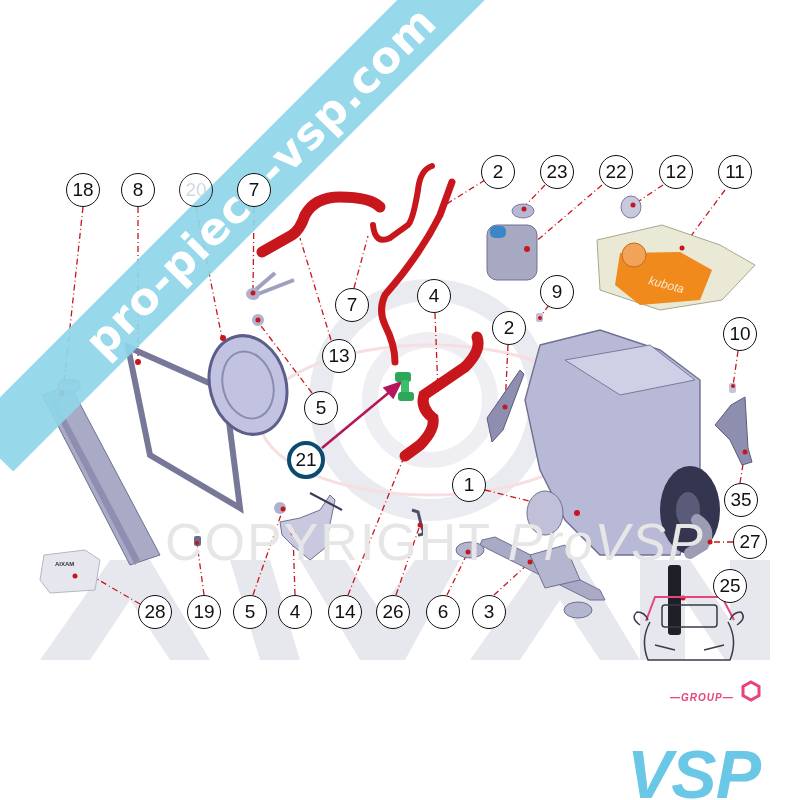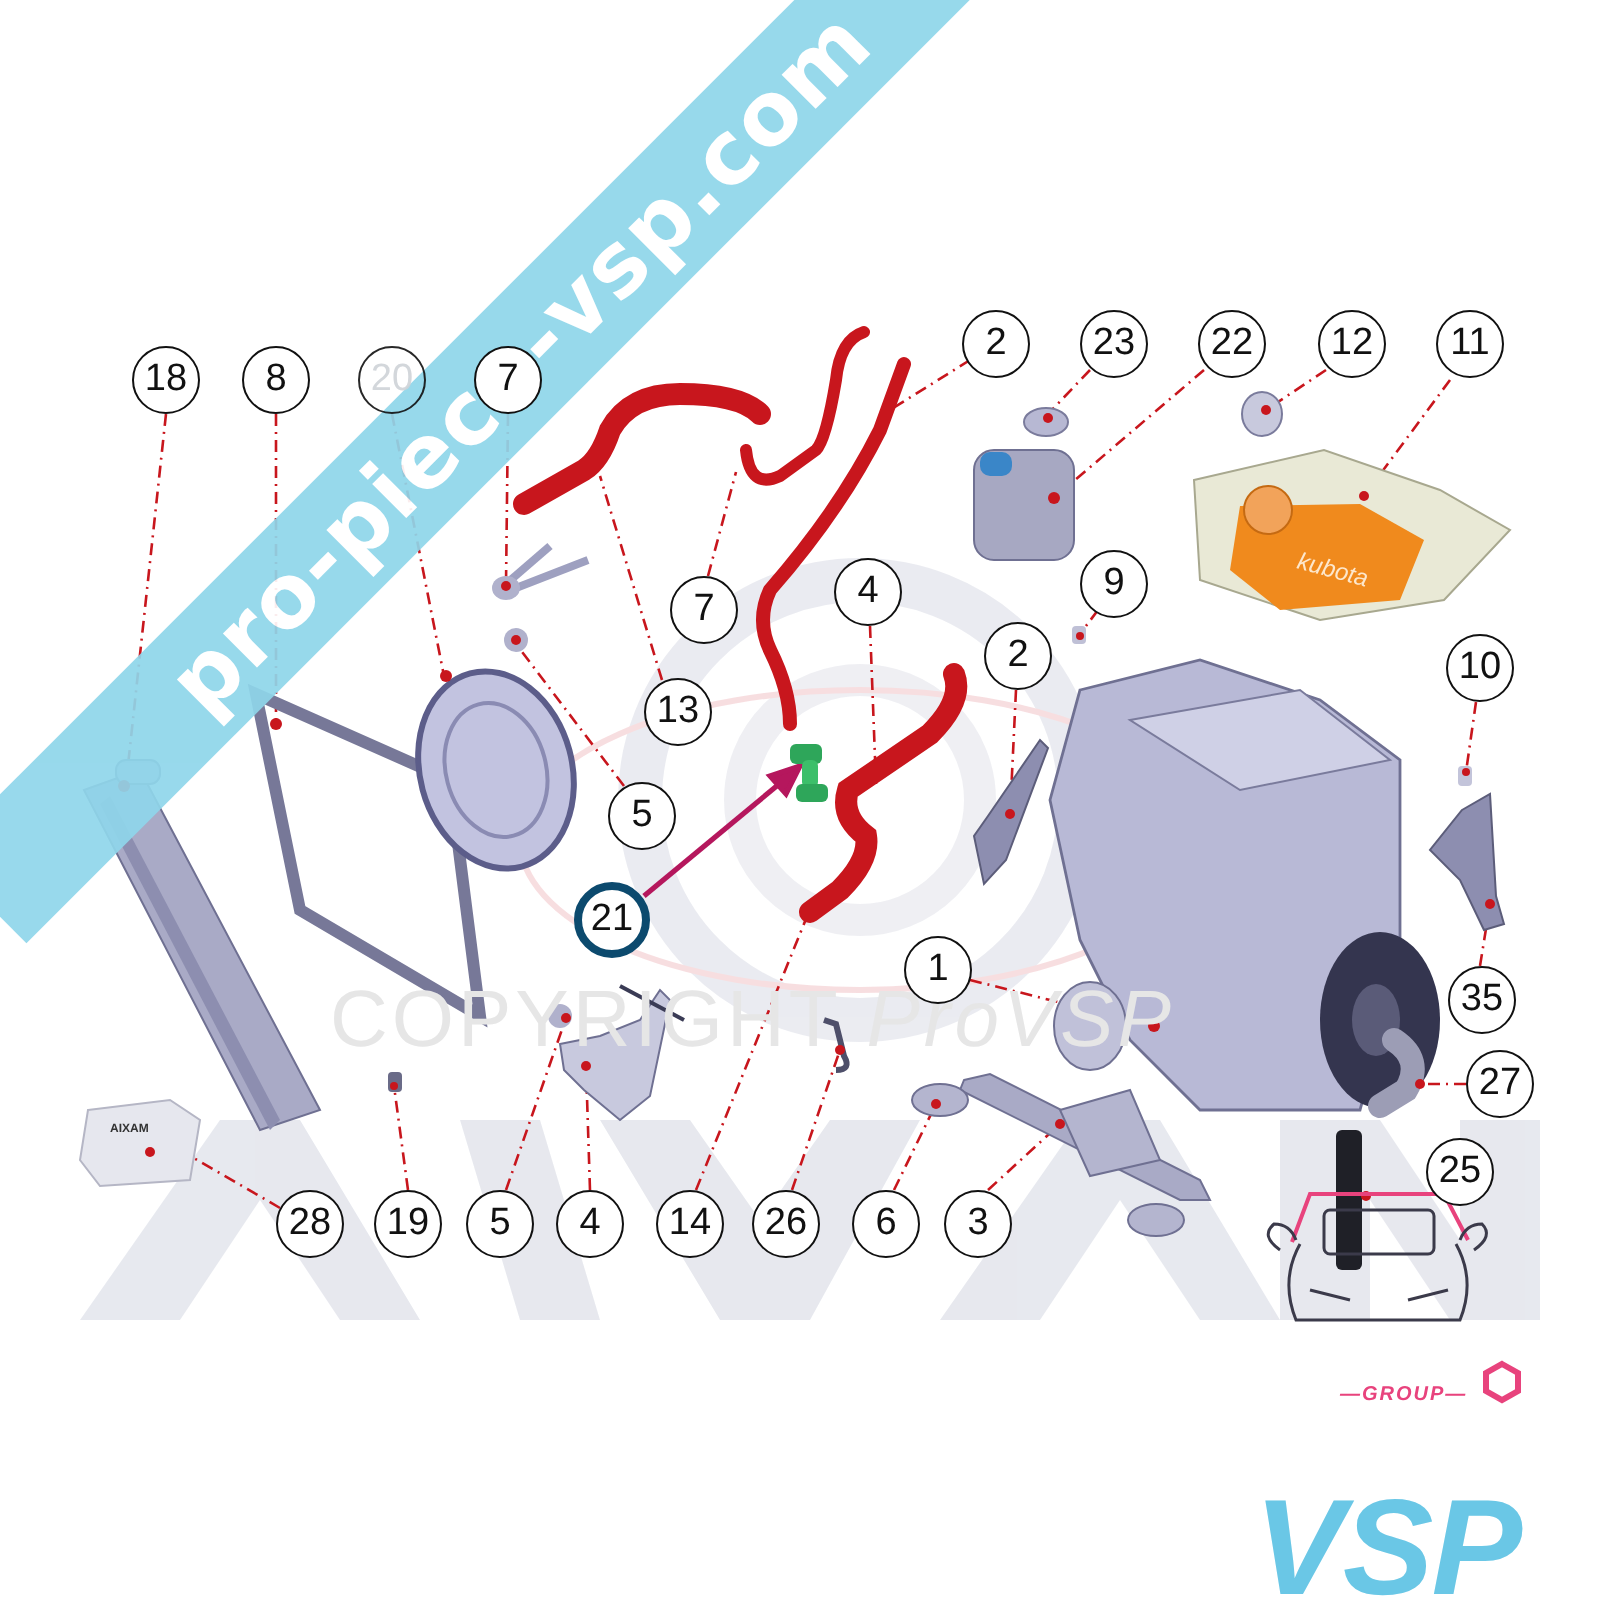--- a/index.html
+++ b/index.html
@@ -4,21 +4,21 @@
 <style>
   html,body{margin:0;padding:0;background:#ffffff;}
   body{width:800px;height:800px;position:relative;overflow:hidden;font-family:"Liberation Sans",sans-serif;}
   .stage{position:absolute;left:0;top:0;width:800px;height:800px;}
   svg.art{position:absolute;left:0;top:0;}
   .callout{position:absolute;width:34px;height:34px;margin-left:-17px;margin-top:-17px;border:1.6px solid #111;border-radius:50%;background:#fff;box-sizing:border-box;display:flex;align-items:center;justify-content:center;font-size:19px;color:#111;font-family:"Liberation Sans",sans-serif;cursor:pointer;}
   .callout.hl{border:4px solid #0c4a6e;width:38px;height:38px;margin-left:-19px;margin-top:-19px;}
   .callout.dim{opacity:.9;}
   .banner{position:absolute;left:-120px;top:150px;width:760px;height:62px;background:#8fd6ea;transform:rotate(-45deg);transform-origin:center;display:flex;align-items:center;justify-content:center;opacity:.92;}
   .banner span{color:#fff;font-size:44px;font-weight:bold;letter-spacing:1px;font-family:"DejaVu Sans",sans-serif;}
-  .copyright{position:absolute;left:165px;top:488px;font-size:40px;color:#e6e6e6;letter-spacing:2px;}
+  .copyright{position:absolute;left:165px;top:512px;font-size:52px;color:#e6e6e6;letter-spacing:2px;}
   .copyright i{color:#e6e6e6;}
   .logo-wrap{position:absolute;left:615px;top:580px;width:170px;height:200px;}
   .logo-group{position:absolute;left:55px;top:112px;font-size:10px;font-weight:bold;font-style:italic;color:#e8437d;letter-spacing:1px;}
   .logo-pro{position:absolute;left:8px;top:100px;font-size:74px;font-weight:bold;font-style:italic;color:#3b3a4a;letter-spacing:-2px;}
   .logo-vsp{position:absolute;left:12px;top:155px;font-size:68px;font-weight:bold;font-style:italic;color:#6ac7e6;letter-spacing:-1px;}
 </style>
 </head>
 <body>
 
 <div class="stage">

